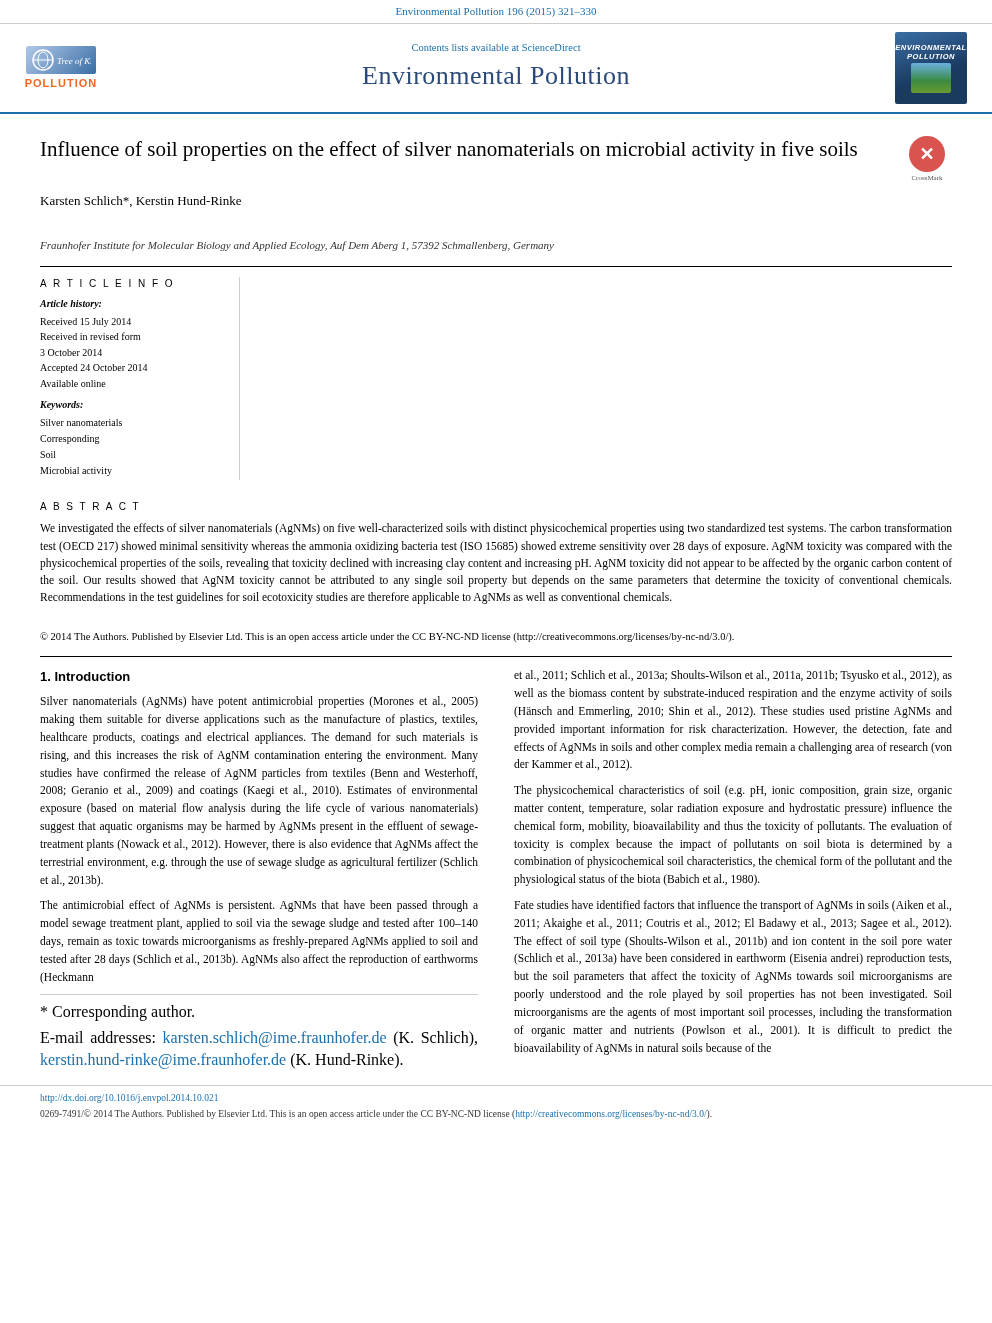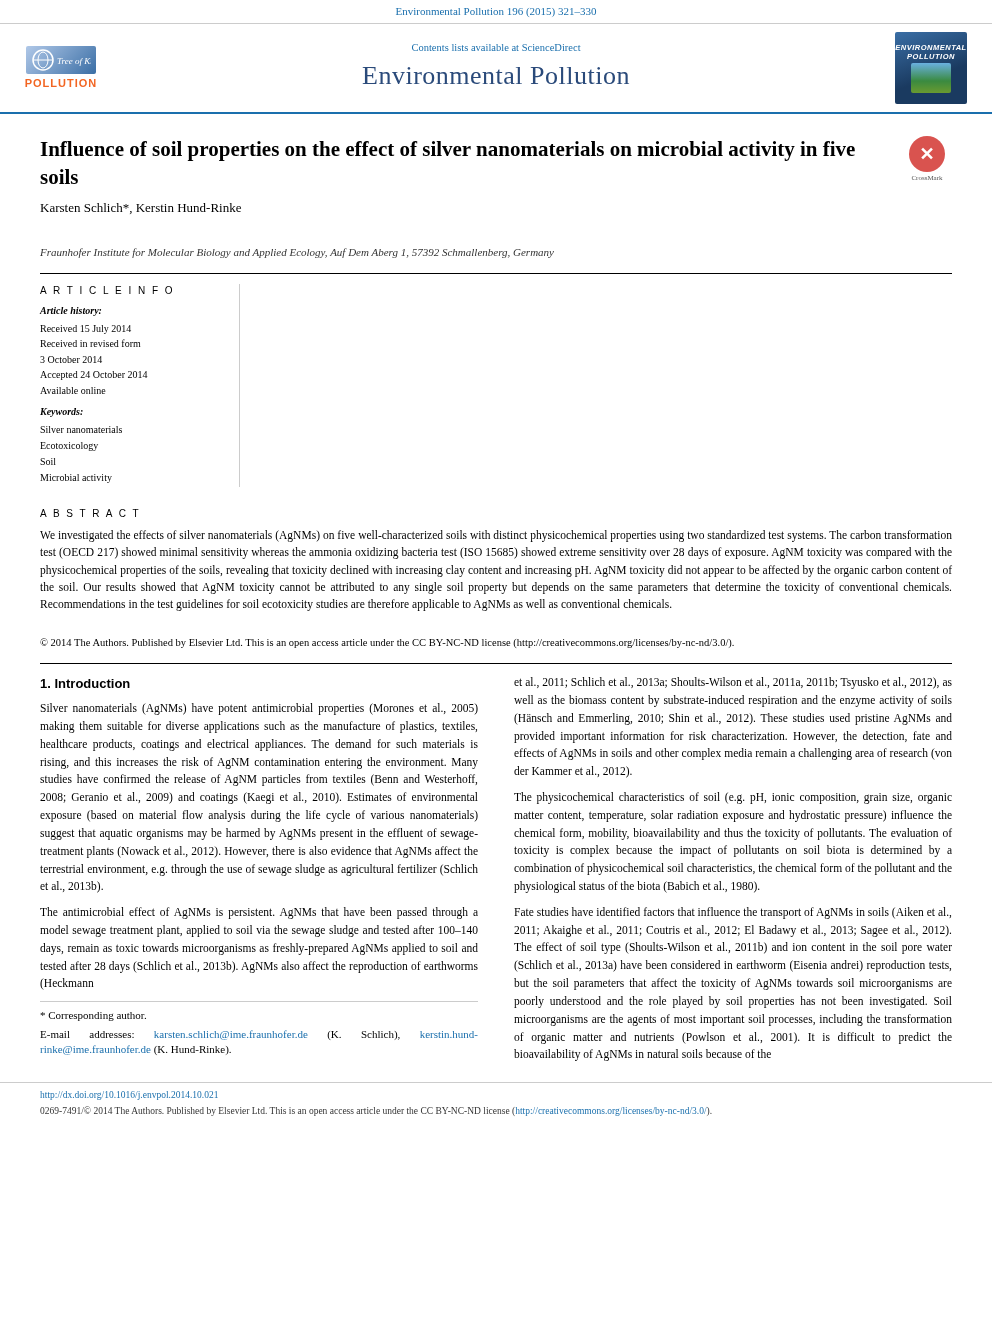--- a/index.html
+++ b/index.html
@@ -130,21 +130,21 @@
     
     .article-title-section {
       display: flex;
       align-items: flex-start;
       margin-bottom: 8px;
       padding-top: 12px;
     }
     .article-title {
       flex: 1;
       font-size: 21px;
-      font-weight: bold;
+      font-weight: normal;
       color: #000;
       line-height: 1.3;
       font-family: 'Times New Roman', serif;
     }
     .crossmark {
       width: 50px;
       margin-left: 12px;
       display: flex;
       flex-direction: column;
       align-items: center;
@@ -271,21 +271,21 @@
     .body-col p {
       margin-bottom: 8px;
       font-size: 11.5px;
       line-height: 1.55;
     }
 
     
     .footnotes-section {
       border-top: 1px solid #ccc;
       padding-top: 6px;
-      font-size: 11px;
+      font-size: 16px;
     }
     .footnote-item {
       margin-bottom: 3px;
       line-height: 1.4;
     }
     .footnote-item .link {
       color: #1a6fad;
     }
 
     
@@ -363,21 +363,21 @@
     <div class="col-left">
       <div class="section-heading">A R T I C L E   I N F O</div>
       <div class="article-history-label">Article history:</div>
       <div class="history-item">Received 15 July 2014</div>
       <div class="history-item">Received in revised form</div>
       <div class="history-item">3 October 2014</div>
       <div class="history-item">Accepted 24 October 2014</div>
       <div class="history-item">Available online</div>
       <div class="keywords-label">Keywords:</div>
       <div class="keyword-item">Silver nanomaterials</div>
-      <div class="keyword-item">Ecotoxicology</div>
+      <div class="keyword-item">Corresponding</div>
       <div class="keyword-item">Soil</div>
       <div class="keyword-item">Microbial activity</div>
     </div>
     <div class="col-right">
       <div class="section-heading">A B S T R A C T</div>
       <div class="abstract-text">We investigated the effects of silver nanomaterials (AgNMs) on five well-characterized soils with distinct physicochemical properties using two standardized test systems. The carbon transformation test (OECD 217) showed minimal sensitivity whereas the ammonia oxidizing bacteria test (ISO 15685) showed extreme sensitivity over 28 days of exposure. AgNM toxicity was compared with the physicochemical properties of the soils, revealing that toxicity declined with increasing clay content and increasing pH. AgNM toxicity did not appear to be affected by the organic carbon content of the soil. Our results showed that AgNM toxicity cannot be attributed to any single soil property but depends on the same parameters that determine the toxicity of conventional chemicals. Recommendations in the test guidelines for soil ecotoxicity studies are therefore applicable to AgNMs as well as conventional chemicals.</div>
       <div class="abstract-copyright">
         <span>© 2014 The Authors. Published by Elsevier Ltd. This is an open access article under the CC BY-NC-ND license (http://creativecommons.org/licenses/by-nc-nd/3.0/).</span>
       </div>
     </div>

